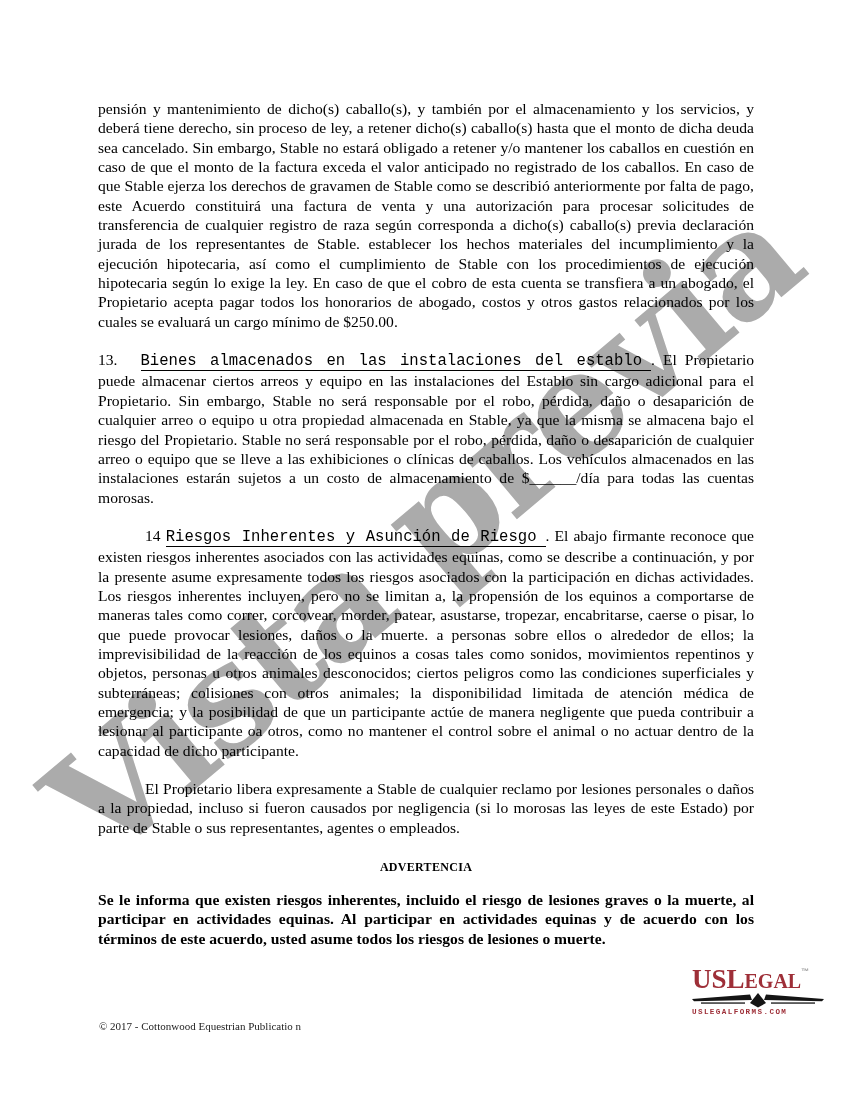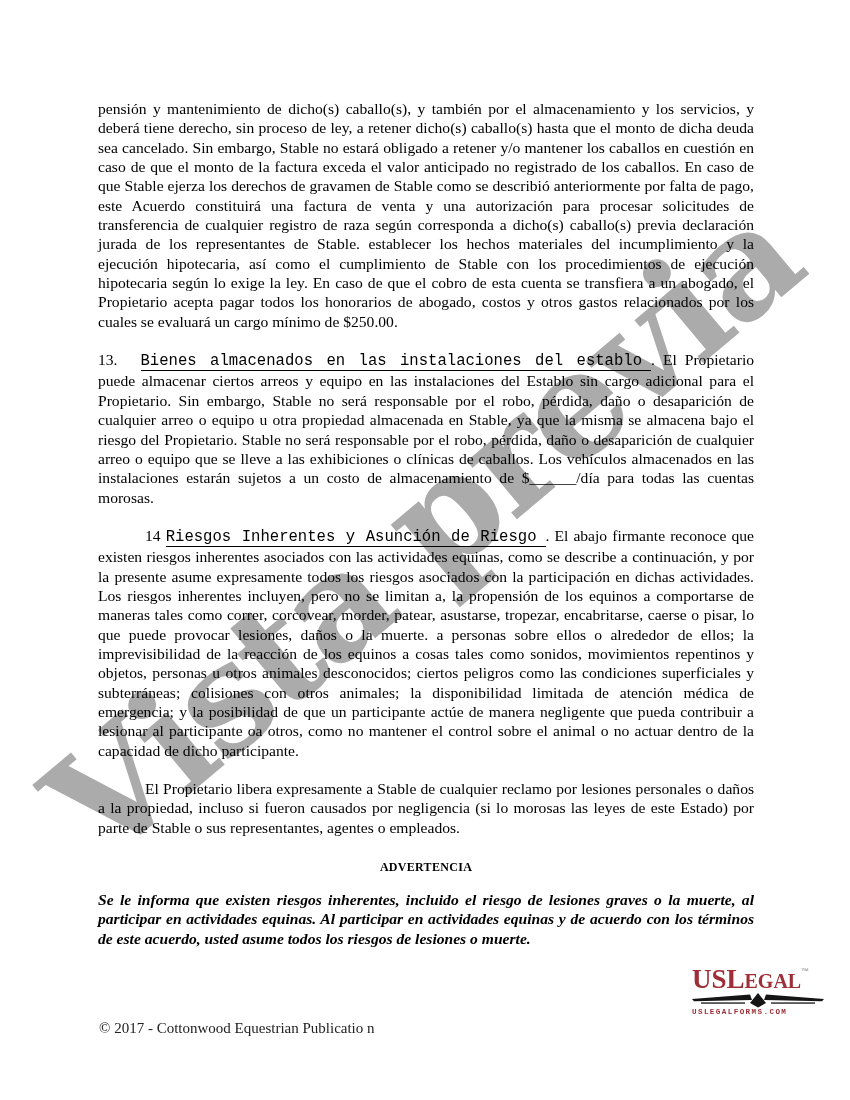--- a/index.html
+++ b/index.html
@@ -37,36 +37,36 @@
     left: 98px; top: 99px;
     width: 656px;
     z-index: 1;
   }
   p.para {
     margin: 0 0 19px 0;
     font-size: 15.6px;
     line-height: 19.35px;
     text-align: justify;
   }
-  p.para.bold { font-weight: bold; font-style: italic; }
+  p.para.bold { font-weight: bold; }
   .indent { text-indent: 47px; }
   .tab { display: inline-block; width: 23px; }
   .u { border-bottom: 1.3px solid #000; padding-right: 9px; font-family: Liberation Mono, monospace; }
   .warning-heading {
     font-size: 12px;
     font-weight: bold;
     text-align: center;
     margin: 23px 0 15px 0;
     letter-spacing: 0.3px;
   }
 
   .footer-copyright {
     position: absolute;
     left: 99px; top: 1020px;
-    font-size: 15px;
+    font-size: 11px;
     color: #222;
     z-index: 1;
   }
 
   .uslegal-logo {
     position: absolute;
     left: 692px; top: 966px;
     width: 142px;
     text-align: left;
     z-index: 1;

